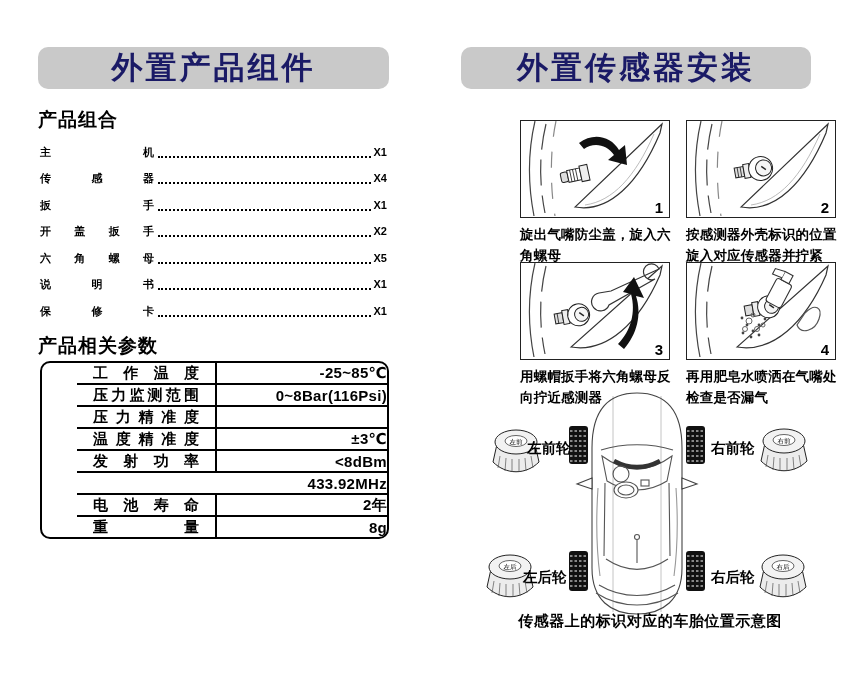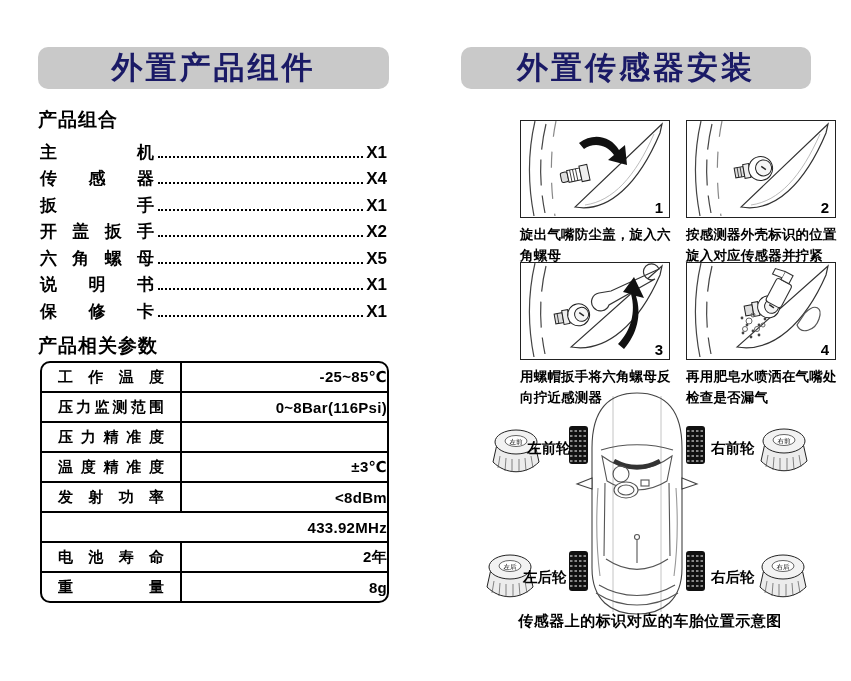--- a/index.html
+++ b/index.html
@@ -20,30 +20,30 @@
   }
   #hdr-left{left:38px;top:47px;width:351px;}
   #hdr-right{left:461px;top:47px;width:350px;}
 
   
   .blk-title{position:absolute;left:38px;margin:0;font-size:19px;font-weight:bold;letter-spacing:1px;}
   #title-components{top:107px;}
   #title-params{top:333px;}
 
   .comp-list{position:absolute;left:40px;top:134px;width:347px;}
-  .comp-row{display:flex;align-items:flex-end;height:26.5px;font-size:17px;font-weight:bold;line-height:17px;}
+  .comp-row{display:flex;align-items:flex-end;height:26.5px;font-size:11px;font-weight:bold;line-height:17px;}
   .cname{width:114px;text-align:justify;text-align-last:justify;text-justify:inter-character;}
   .leader{flex:1;border-bottom:2.5px dotted #000;margin:0 3px 3px 4px;}
   .qty{text-align:right;}
 
   .param-table{
     position:absolute;left:40px;top:361px;width:345px;
     border:2px solid var(--line);border-radius:10px;overflow:hidden;background:#fff;
   }
-  .prow{display:flex;height:28px;border-top:2px solid var(--line);}
+  .prow{display:flex;height:20px;border-top:2px solid var(--line);margin-left:35px;}
   .prow:first-child{border-top:none;}
   .plabel{width:140px;border-right:2px solid var(--line);display:flex;align-items:center;padding:0 16px;box-sizing:border-box;}
   .plabel span{width:100%;font-size:15px;font-weight:bold;text-align:justify;text-align-last:justify;text-justify:inter-character;}
   .pvalue{flex:1;display:flex;align-items:center;justify-content:flex-end;font-size:15px;font-weight:bold;letter-spacing:.3px;}
 
   
   .step{position:absolute;width:160px;}
   #step1{left:480px;top:104px;}
   #step2{left:646px;top:104px;}
   #step3{left:480px;top:246px;}

